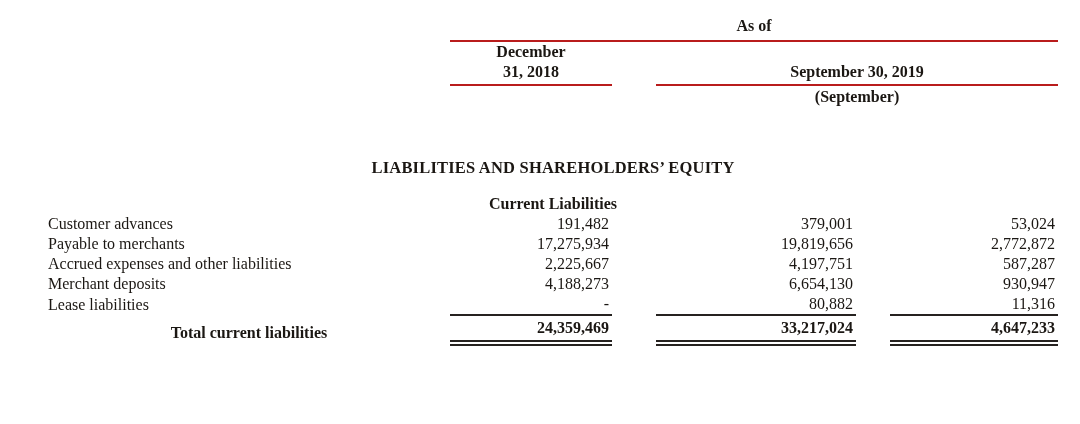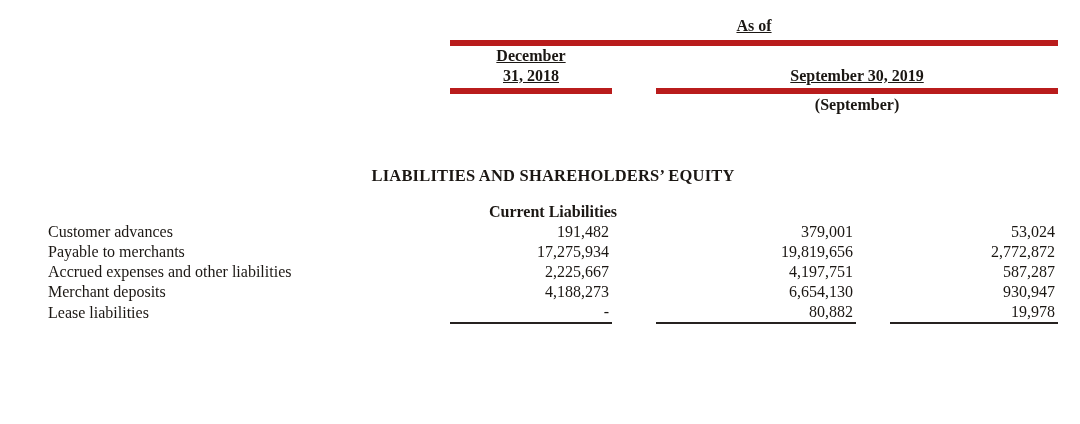--- a/index.html
+++ b/index.html
@@ -27,22 +27,21 @@
     padding: 0;
     line-height: 20px;
     vertical-align: bottom;
     overflow: hidden;
     white-space: nowrap;
   }
   .b   { font-weight: bold; text-align: center; }
   .ctr { text-align: center; }
   .num { text-align: right; padding-right: 3px; }
   .rule {
-    border-bottom: 6px solid #b91c1c;
-    text-decoration: underline;
+    border-bottom: 2px solid #b91c1c;
   }
   .u {
     border-bottom: 2px solid #262220;
   }
   .dbl {
     border-bottom: 6px double #262220;
     padding-bottom: 2px;
   }
   .asof-row td { line-height: 28px; }
   .period-row td { padding-top: 0; padding-bottom: 2px; }
@@ -137,18 +136,26 @@
       <td></td>
       <td class="num">930,947</td>
     </tr>
 
     <tr>
       <td>Lease liabilities</td>
       <td class="num u">-</td>
       <td></td>
       <td class="num u">80,882</td>
       <td></td>
-      <td class="num u">19,978</td>
+      <td class="num u">11,316</td>
     </tr>
 
+    <tr class="total-row">
+      <td class="b">Total current liabilities</td>
+      <td class="num b dbl">24,359,469</td>
+      <td></td>
+      <td class="num b dbl">33,217,024</td>
+      <td></td>
+      <td class="num b dbl">4,647,233</td>
+    </tr>
   </tbody>
     </table>
 </div>
 
 </body></html>

